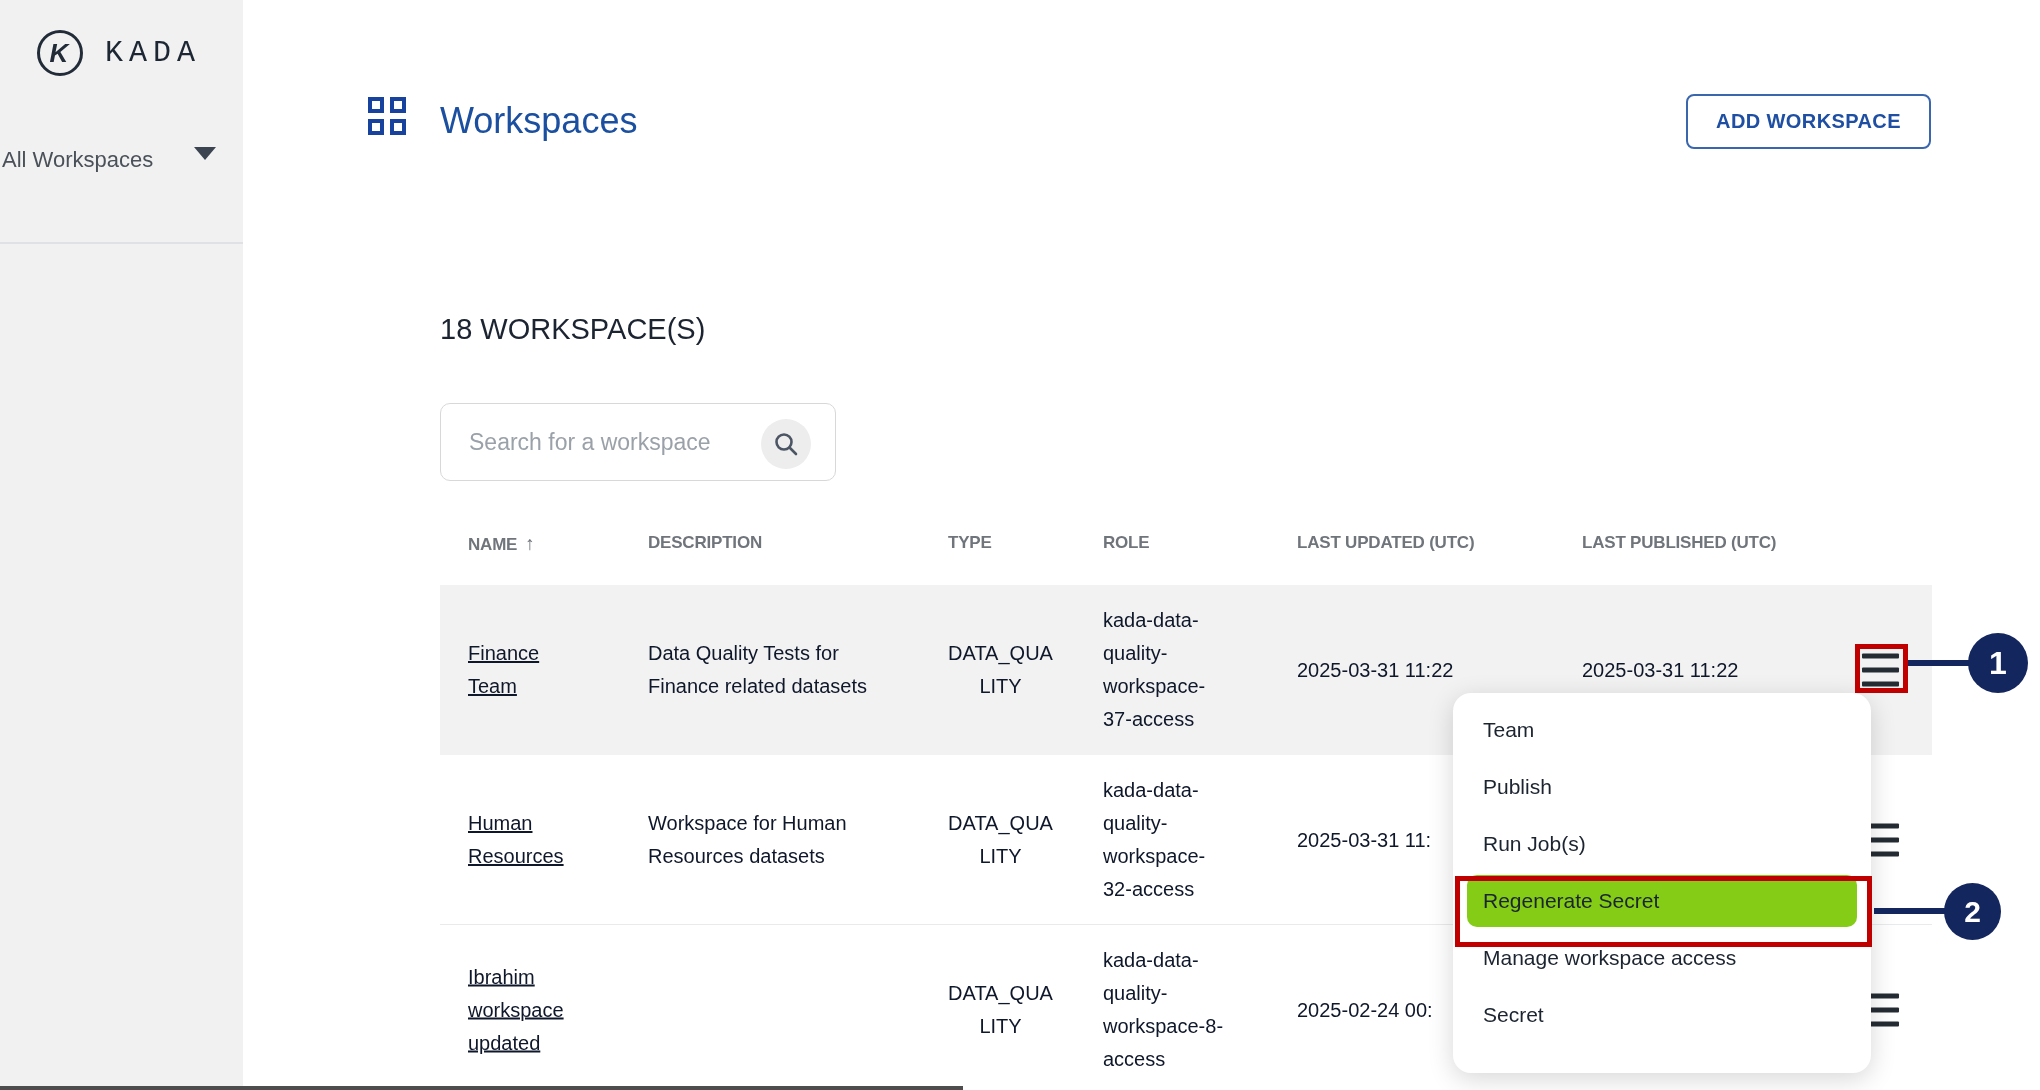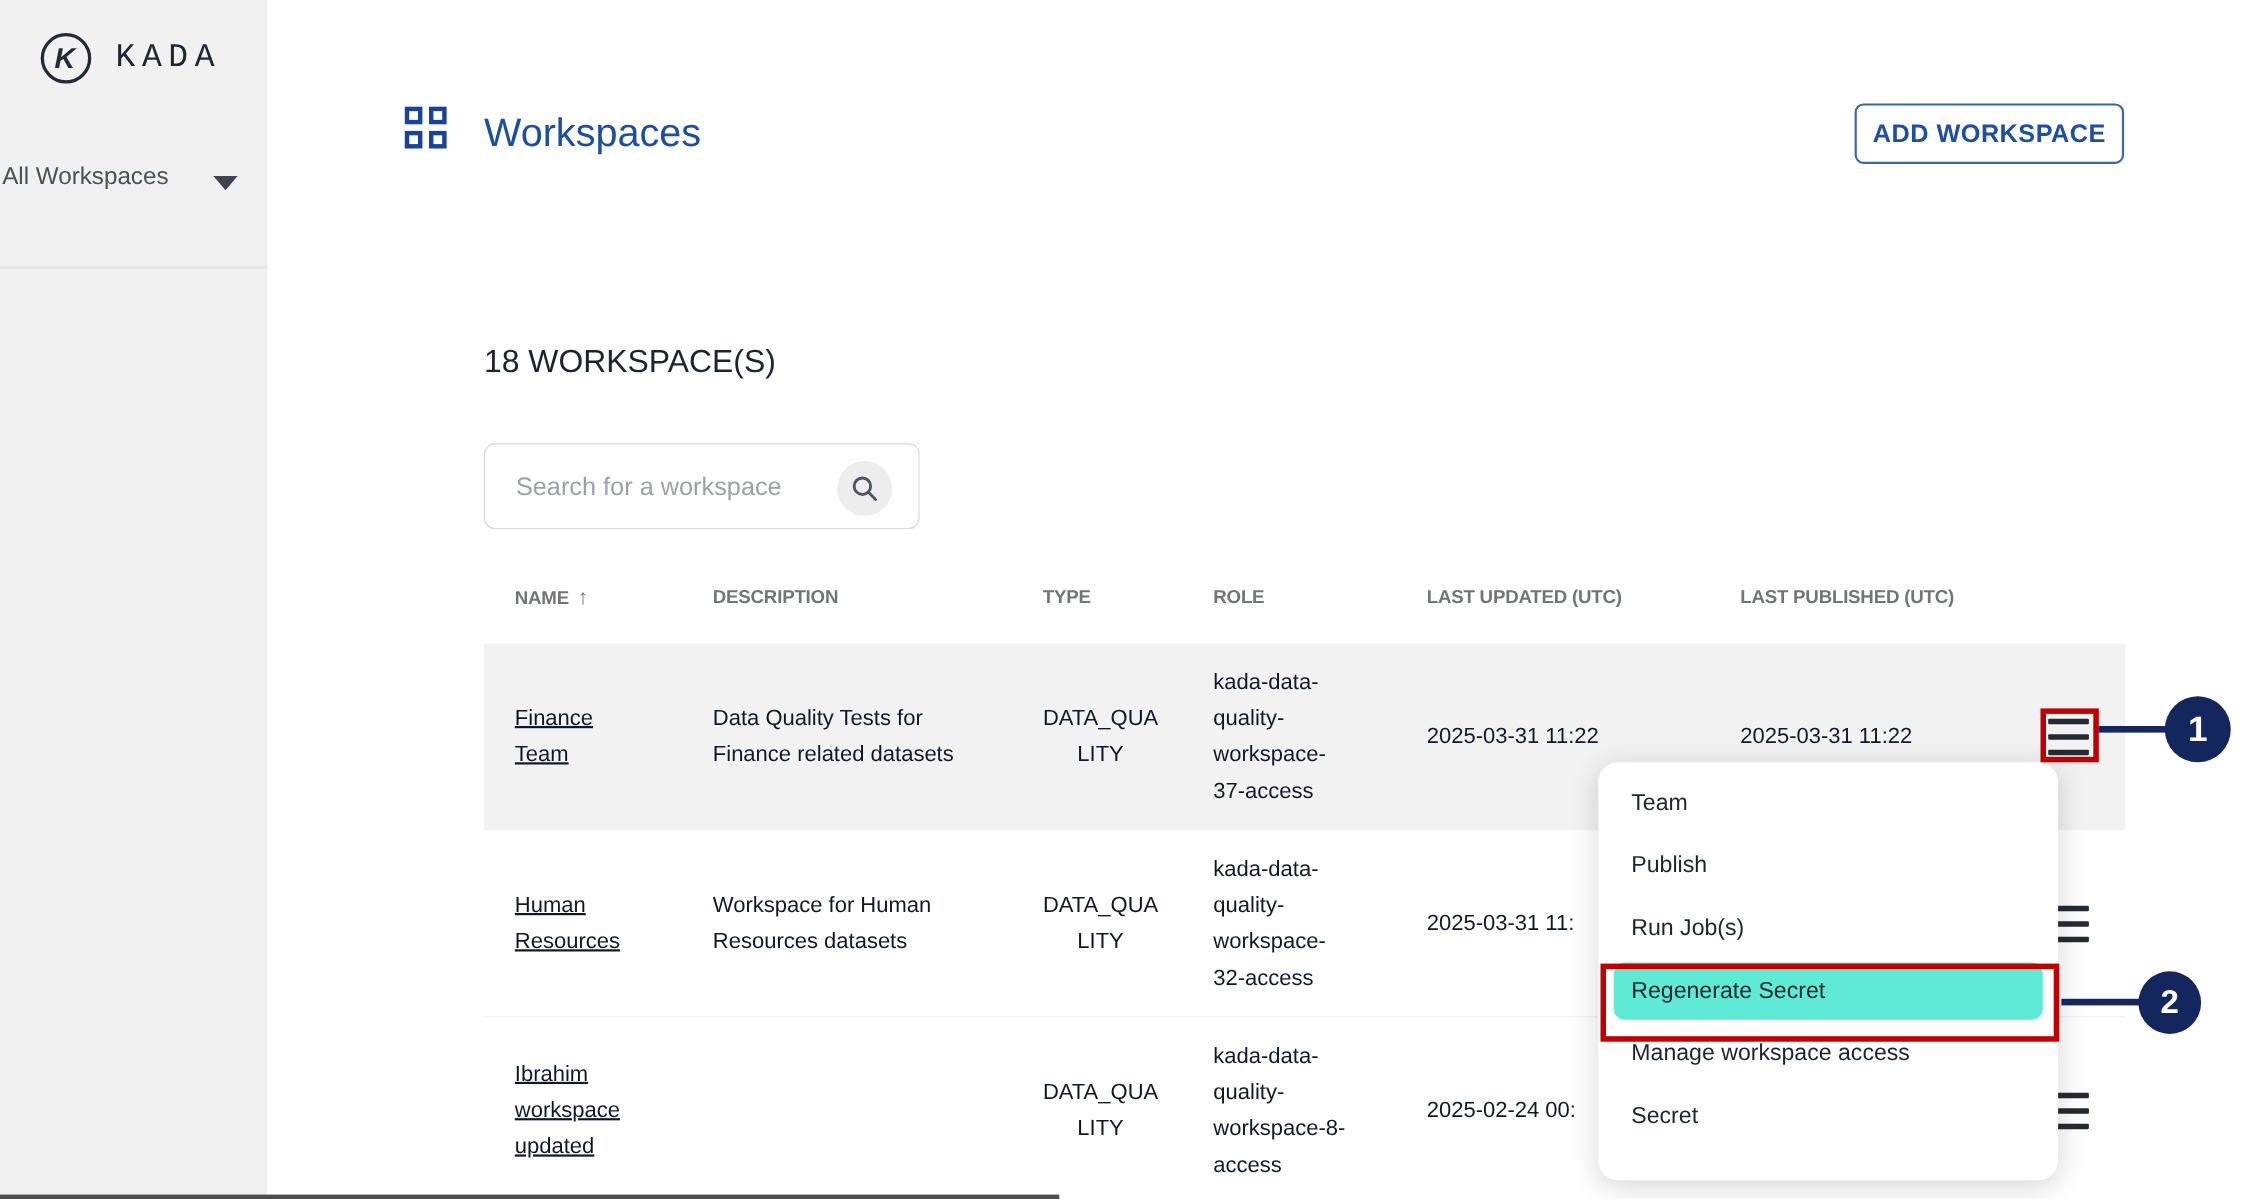--- a/index.html
+++ b/index.html
@@ -6,29 +6,29 @@
   body { font-family:"Liberation Sans", sans-serif; background:#fff; }
   .screen { position:relative; width:2040px; height:1090px; overflow:hidden; background:#ffffff; }
 
   
   .sidebar { position:absolute; left:0; top:0; width:243px; height:1090px; background:#f1f1f2; }
   .sidebar-divider { position:absolute; left:0; top:242px; width:243px; height:2px; background:#dfe1e4; }
   .brand { position:absolute; left:37px; top:30px; display:flex; align-items:center; gap:22px; }
   .logo-circle { width:46px; height:46px; border:3px solid #222b38; border-radius:50%; display:flex; align-items:center; justify-content:center; }
   .logo-circle .k { font-size:26px; font-weight:700; font-style:italic; color:#222b38; transform:translateX(-1px); }
   .brand-text { font-size:30px; letter-spacing:6px; color:#1d2733;font-family:Liberation Mono, monospace; }
-  .ws-filter { position:absolute; left:2px; top:147px; width:228px; display:flex; align-items:flex-end; justify-content:space-between; cursor:pointer; }
+  .ws-filter { position:absolute; left:2px; top:147px; width:228px; display:flex; align-items:flex-start; justify-content:space-between; cursor:pointer; }
   .ws-filter-label { font-size:22px; color:#4a5158; }
   .caret-down { width:0; height:0; border-left:11px solid transparent; border-right:11px solid transparent; border-top:13px solid #3b4450; margin-right:14px; }
 
   
   .grid-icon { position:absolute; left:368px; top:97px; width:40px; height:40px; display:grid; grid-template-columns:16px 16px; grid-template-rows:16px 16px; gap:6px; }
   .grid-icon div { border:4px solid #17439e; }
   .page-title { position:absolute; left:440px; top:100px; font-size:36px; color:#1b4fa0; }
-  .add-btn { position:absolute; left:1686px; top:94px; width:245px; height:55px; background:#fff; border:2px solid #3a66ad; border-radius:8px; color:#1e4fa3; font-size:23px; font-weight:700; letter-spacing:0.4px; display:flex; align-items:center; justify-content:center; cursor:pointer; font-family:"Liberation Sans", sans-serif; }
+  .add-btn { position:absolute; left:1686px; top:94px; width:245px; height:55px; background:#fff; border:2px solid #3a66ad; border-radius:8px; color:#1e4fa3; font-size:20px; font-weight:700; letter-spacing:0.4px; display:flex; align-items:center; justify-content:center; cursor:pointer; font-family:"Liberation Sans", sans-serif; }
 
   .count-heading { position:absolute; left:440px; top:313px; font-size:29px; color:#1b2430; }
 
   
   .search-box { position:absolute; left:440px; top:403px; width:396px; height:78px; border:1px solid #d8d8d8; border-radius:10px; background:#fff; display:flex; align-items:center; }
   .search-input { border:none; outline:none; background:transparent; margin-left:28px; width:280px; font-size:23px; color:#3a3f46; font-family:"Liberation Sans", sans-serif; }
   .search-input::placeholder { color:#9aa1a9; }
   .search-circle { position:absolute; right:24px; top:15px; width:50px; height:50px; border-radius:50%; background:#ededed; display:flex; align-items:center; justify-content:center; }
 
   
@@ -50,21 +50,21 @@
   .c-role { left:663px; width:128px; }
   .c-upd { left:857px; width:220px; white-space:nowrap; }
   .c-pub { left:1142px; width:240px; white-space:nowrap; }
   .cell-mid { top:50%; transform:translateY(-50%); }
   .burger { position:absolute; left:1422px; top:50%; transform:translateY(-50%); width:37px; height:33px; display:flex; flex-direction:column; justify-content:space-between; cursor:pointer; }
   .burger div { height:5px; background:#252b33; border-radius:1px; }
 
   
   .menu { position:absolute; left:1453px; top:693px; width:418px; height:380px; background:#fff; border-radius:18px; box-shadow:0 6px 26px rgba(0,0,0,0.16); z-index:5; padding-top:8px; }
   .menu-item { height:57px; display:flex; align-items:center; padding-left:30px; font-size:21px; color:#1c2430; cursor:pointer; }
-  .menu-item.hl { background:#5eead4; border-radius:10px; margin:0 14px; padding-left:16px; height:52px; margin-top:3px; margin-bottom:2px; }
+  .menu-item.hl { background:#84cc16; border-radius:10px; margin:0 14px; padding-left:16px; height:52px; margin-top:3px; margin-bottom:2px; }
 
   
   .redbox { position:absolute; border:5px solid #c00000; z-index:6; }
   .redbox-1 { left:1855px; top:644px; width:53px; height:49px; }
   .redbox-2 { left:1455px; top:876px; width:417px; height:71px; }
   .connector { position:absolute; height:6px; background:#14265e; z-index:6; }
   .conn-1 { left:1908px; top:660px; width:64px; }
   .conn-2 { left:1874px; top:908px; width:74px; }
   .badge { position:absolute; border-radius:50%; background:#14265e; color:#fff; font-weight:700; display:flex; align-items:center; justify-content:center; z-index:7; }
   .badge-1 { left:1968px; top:633px; width:60px; height:60px; font-size:32px; }

